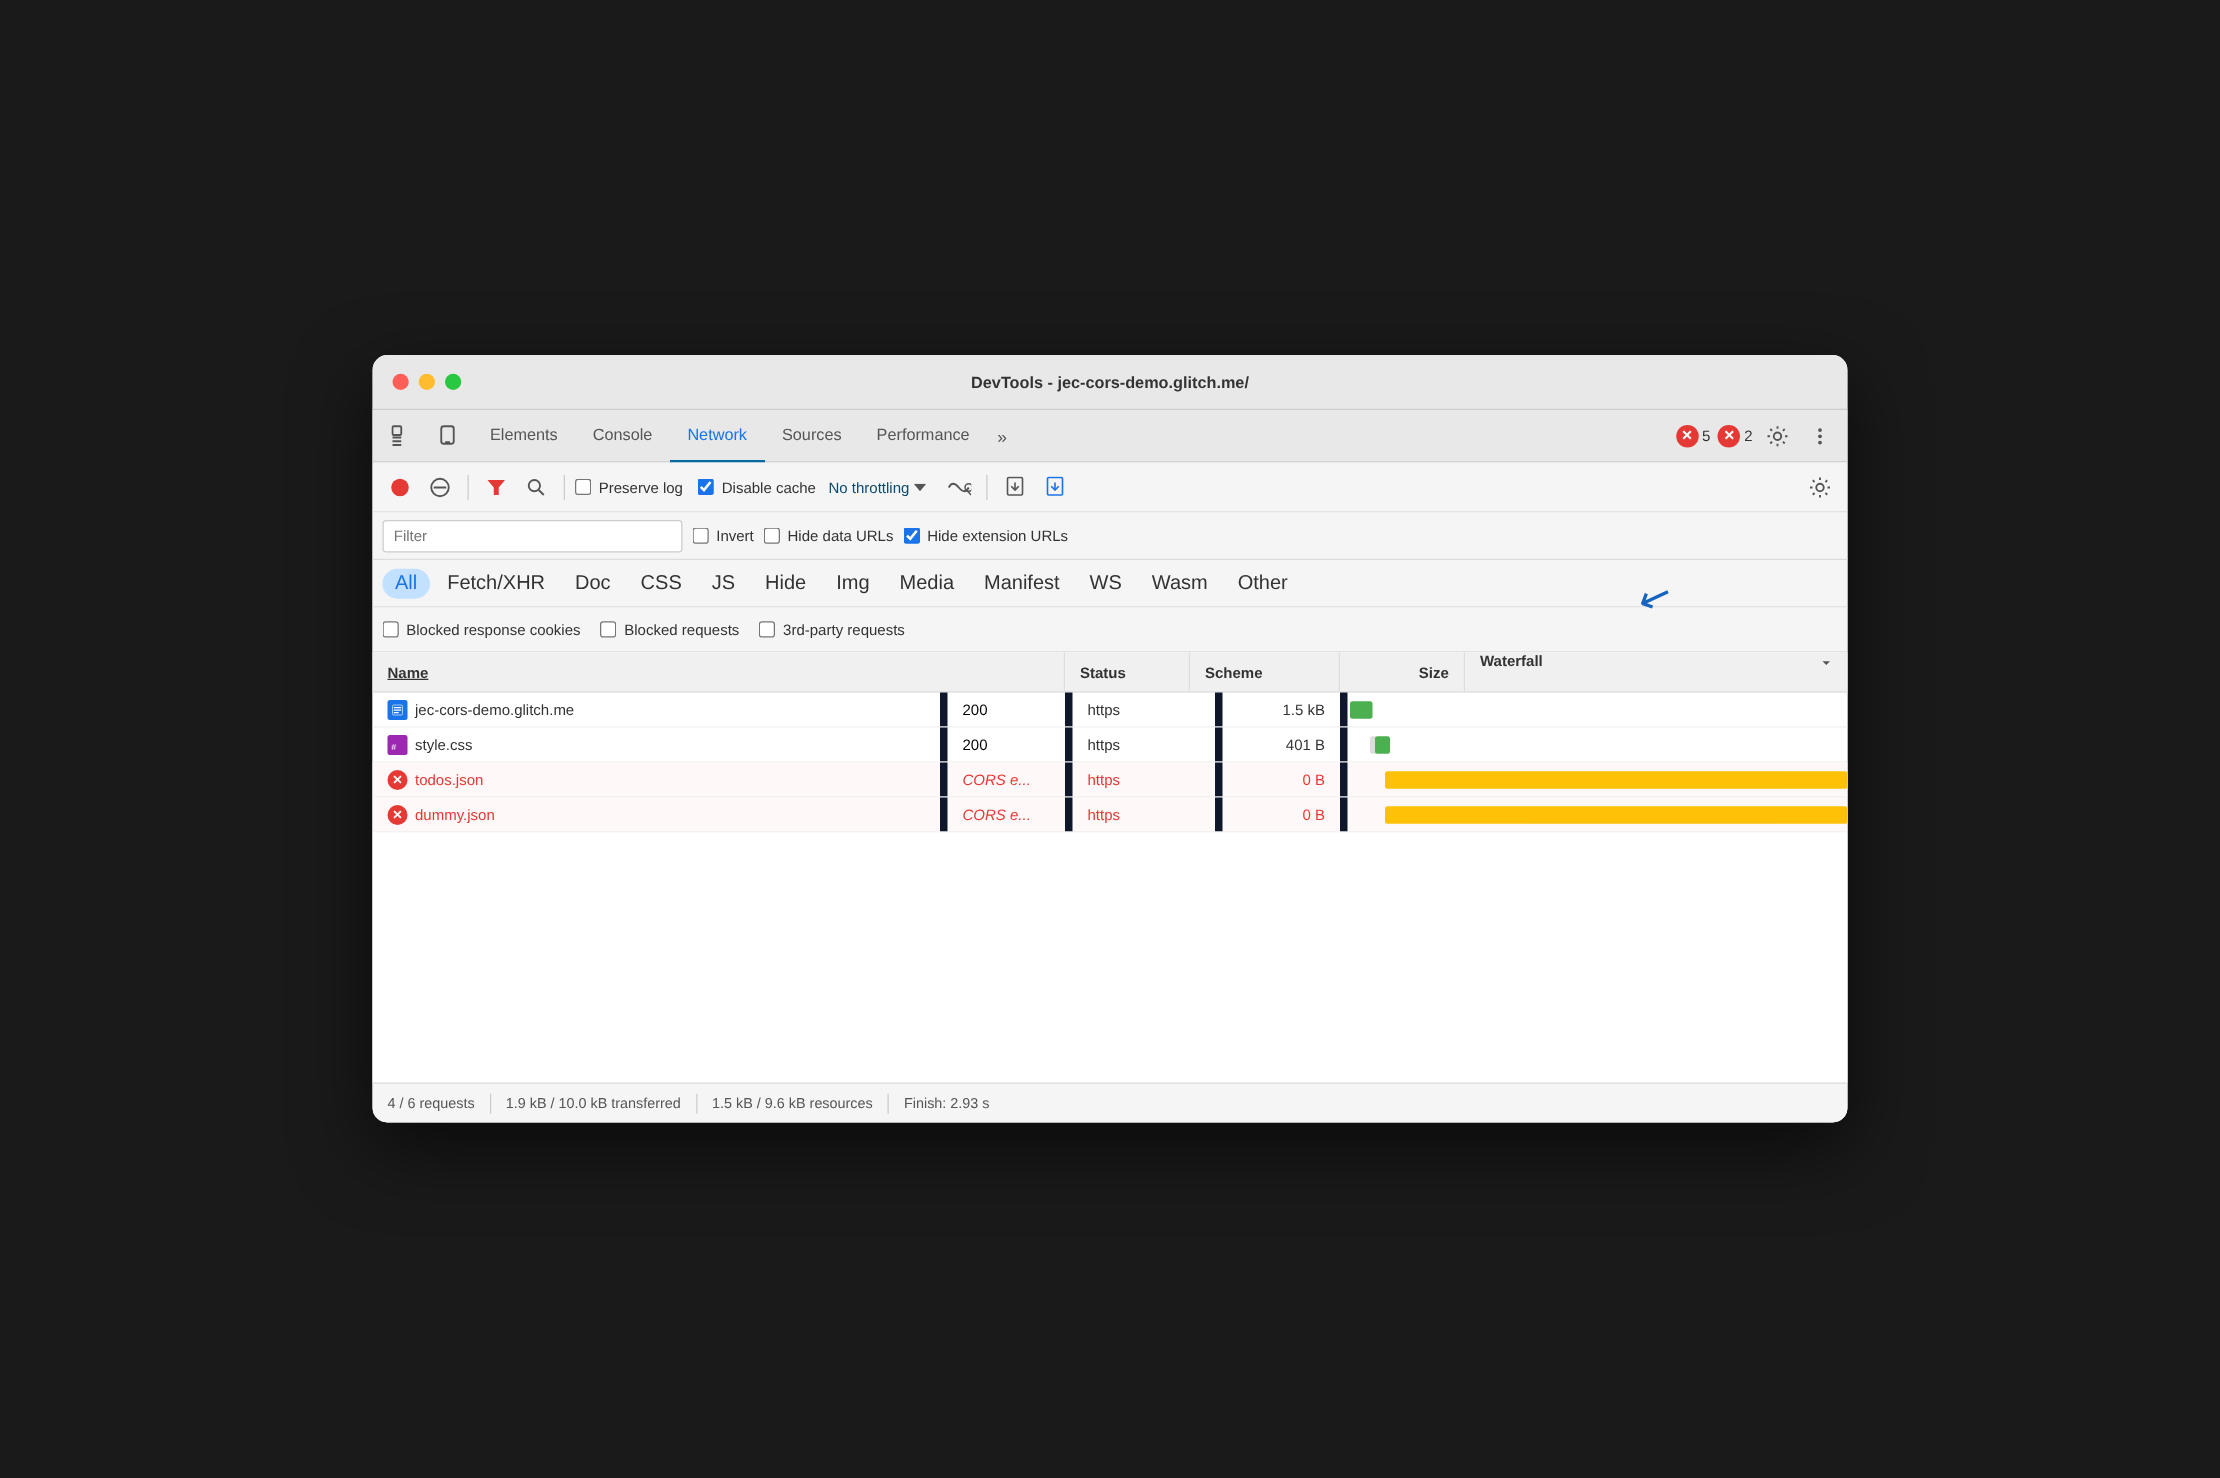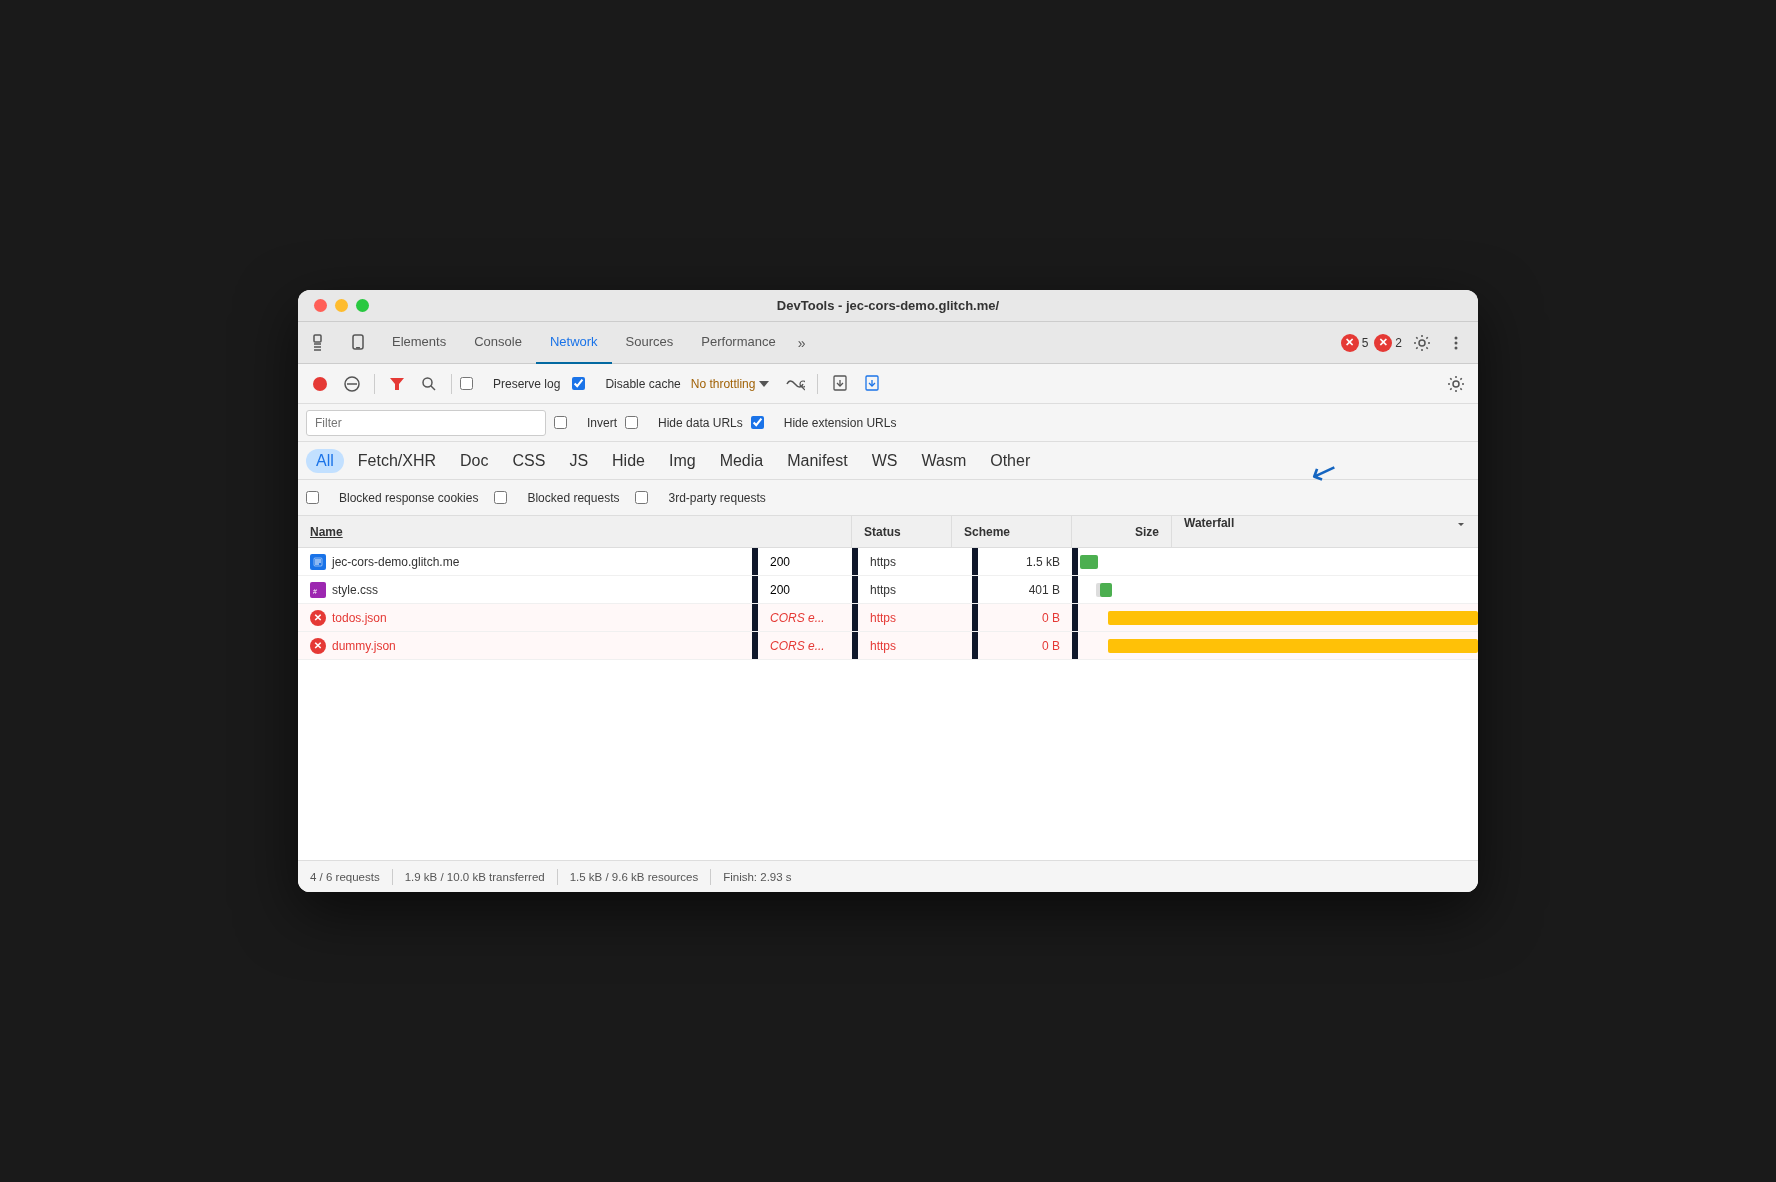--- a/index.html
+++ b/index.html
@@ -13,21 +13,21 @@
     }
     .window {
       width: 1180px;
       background: #f5f5f5;
       border-radius: 12px;
       box-shadow: 0 20px 60px rgba(0,0,0,0.6);
       overflow: hidden;
     }
     .title-bar {
       background: #e8e8e8;
-      height: 32px;
+      height: 44px;
       display: flex;
       align-items: center;
       padding: 0 16px;
       border-bottom: 1px solid #ccc;
       position: relative;
     }
     .traffic-lights {
       display: flex;
       gap: 8px;
     }
@@ -154,33 +154,33 @@
       color: #555;
       font-size: 16px;
     }
     .toolbar-btn.record-stop {
       color: #e53935;
       font-size: 18px;
     }
     .checkbox-label {
       display: flex;
       align-items: flex-start;
-      gap: 20px;
+      gap: 6px;
       font-size: 12px;
       color: #333;
       cursor: pointer;
       white-space: nowrap;
     }
     .checkbox-label input[type=checkbox] { cursor: pointer; }
     .throttle-select {
       display: flex;
       align-items: center;
       gap: 4px;
       font-size: 12px;
-      color: #a16207;
+      color: #0c4a6e;
       cursor: pointer;
       padding: 2px 6px;
       border-radius: 4px;
       border: none;
       background: transparent;
     }
 
     
     .filter-bar {
       display: flex;

